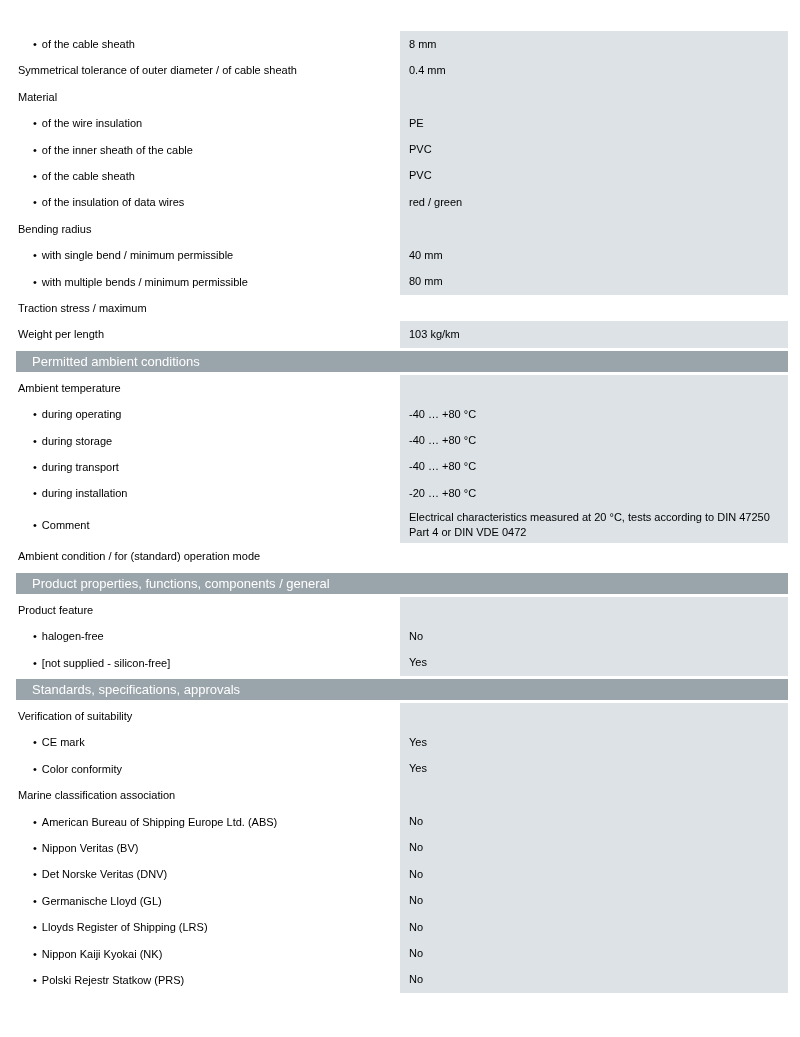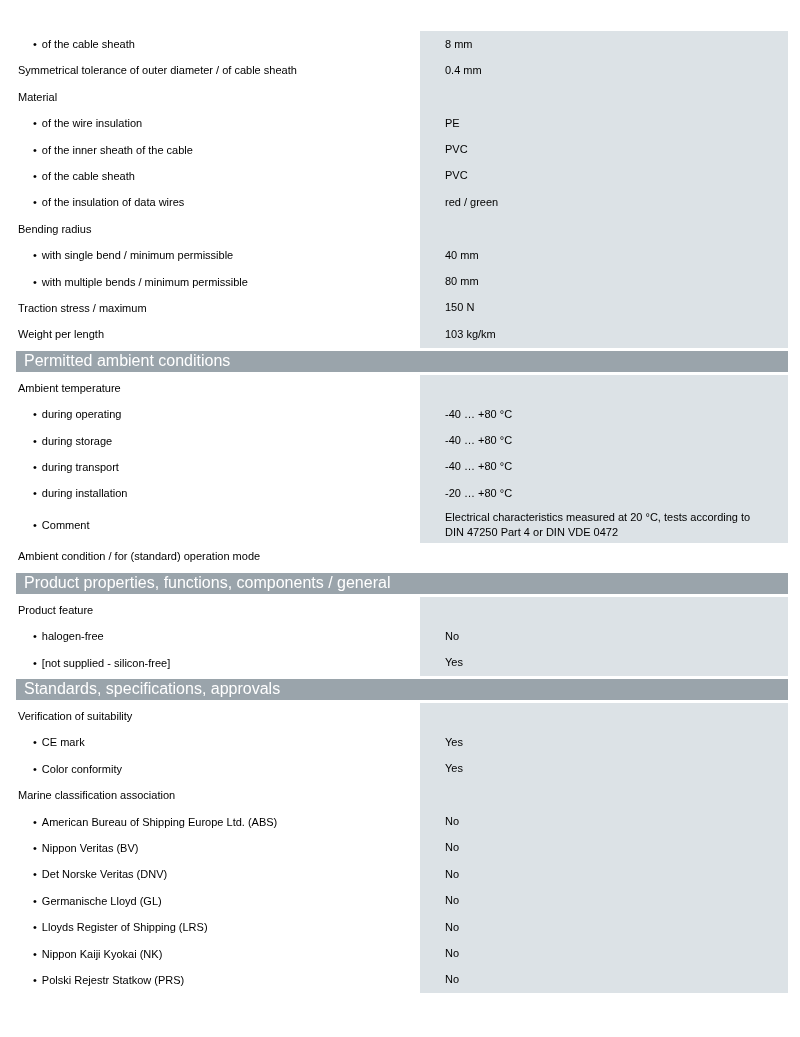--- a/index.html
+++ b/index.html
@@ -40,33 +40,32 @@
   .cell-label.indented { padding-left: 17px; }
   .bullet {
     margin-right: 5px;
     flex: 0 0 auto;
   }
   .cell-value {
     flex: 1 1 auto;
     background: var(--value-bg);
     display: flex;
     align-items: center;
-    padding: 3px 25px;
+    padding: 3px 9px;
     line-height: 1.4;
-    margin-left: 20px;
   }
   .section-header {
     height: 21px;
     margin: 3px 0;
     display: flex;
     align-items: center;
-    padding: 0 8px;
+    padding: 0 16px;
     background: var(--header-bg);
     color: var(--header-text);
-    font-size: 16px;
+    font-size: 13px;
   }
 </style>
 </head>
 <body>
 
 <div class="page">
   <div class="spec-table" id="spec-table">
       <div class="spec-row">
     <div class="cell-label indented">
       <span class="bullet">•</span>
@@ -135,21 +134,20 @@
       <span class="bullet">•</span>
       <span class="label-text">with multiple bends / minimum permissible</span>
     </div>
     <div class="cell-value">80 mm</div>
   </div>
       <div class="spec-row">
     <div class="cell-label">
 
       <span class="label-text">Traction stress / maximum</span>
     </div>
-    <div class="cell-value">150 N</div>
   </div>
       <div class="spec-row">
     <div class="cell-label">
 
       <span class="label-text">Weight per length</span>
     </div>
     <div class="cell-value">103 kg/km</div>
   </div>
       <div class="section-header">Permitted ambient conditions</div>
       <div class="spec-row">

